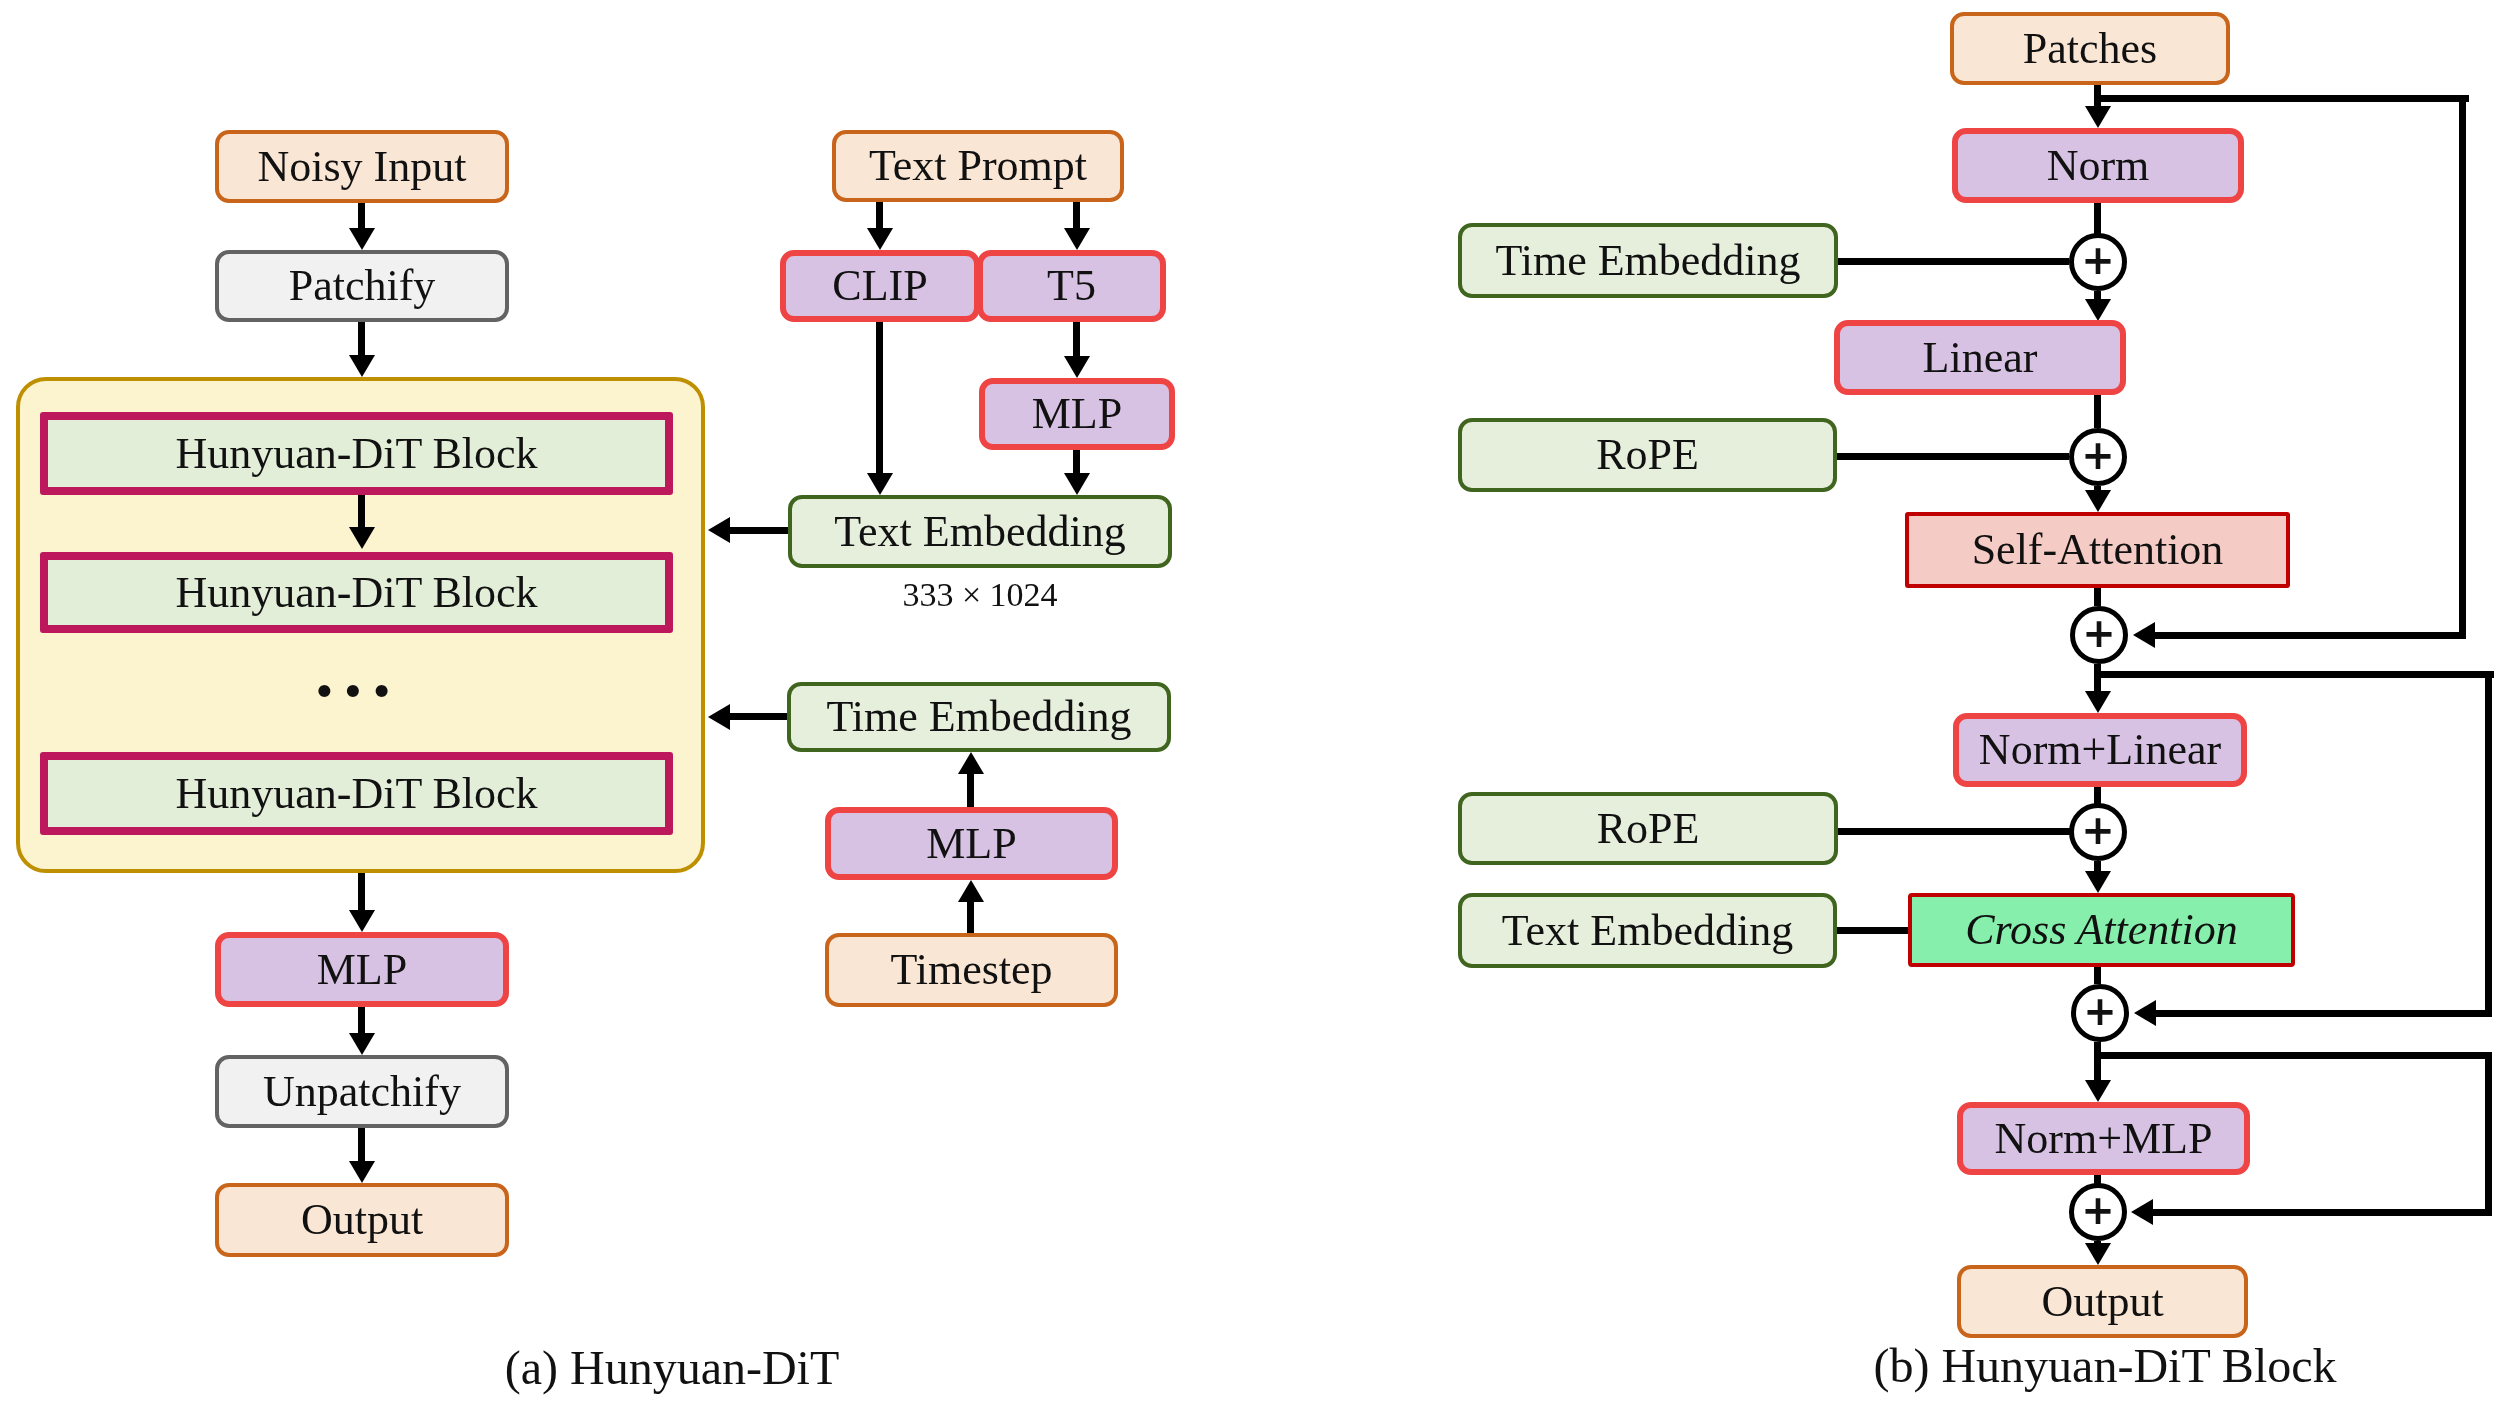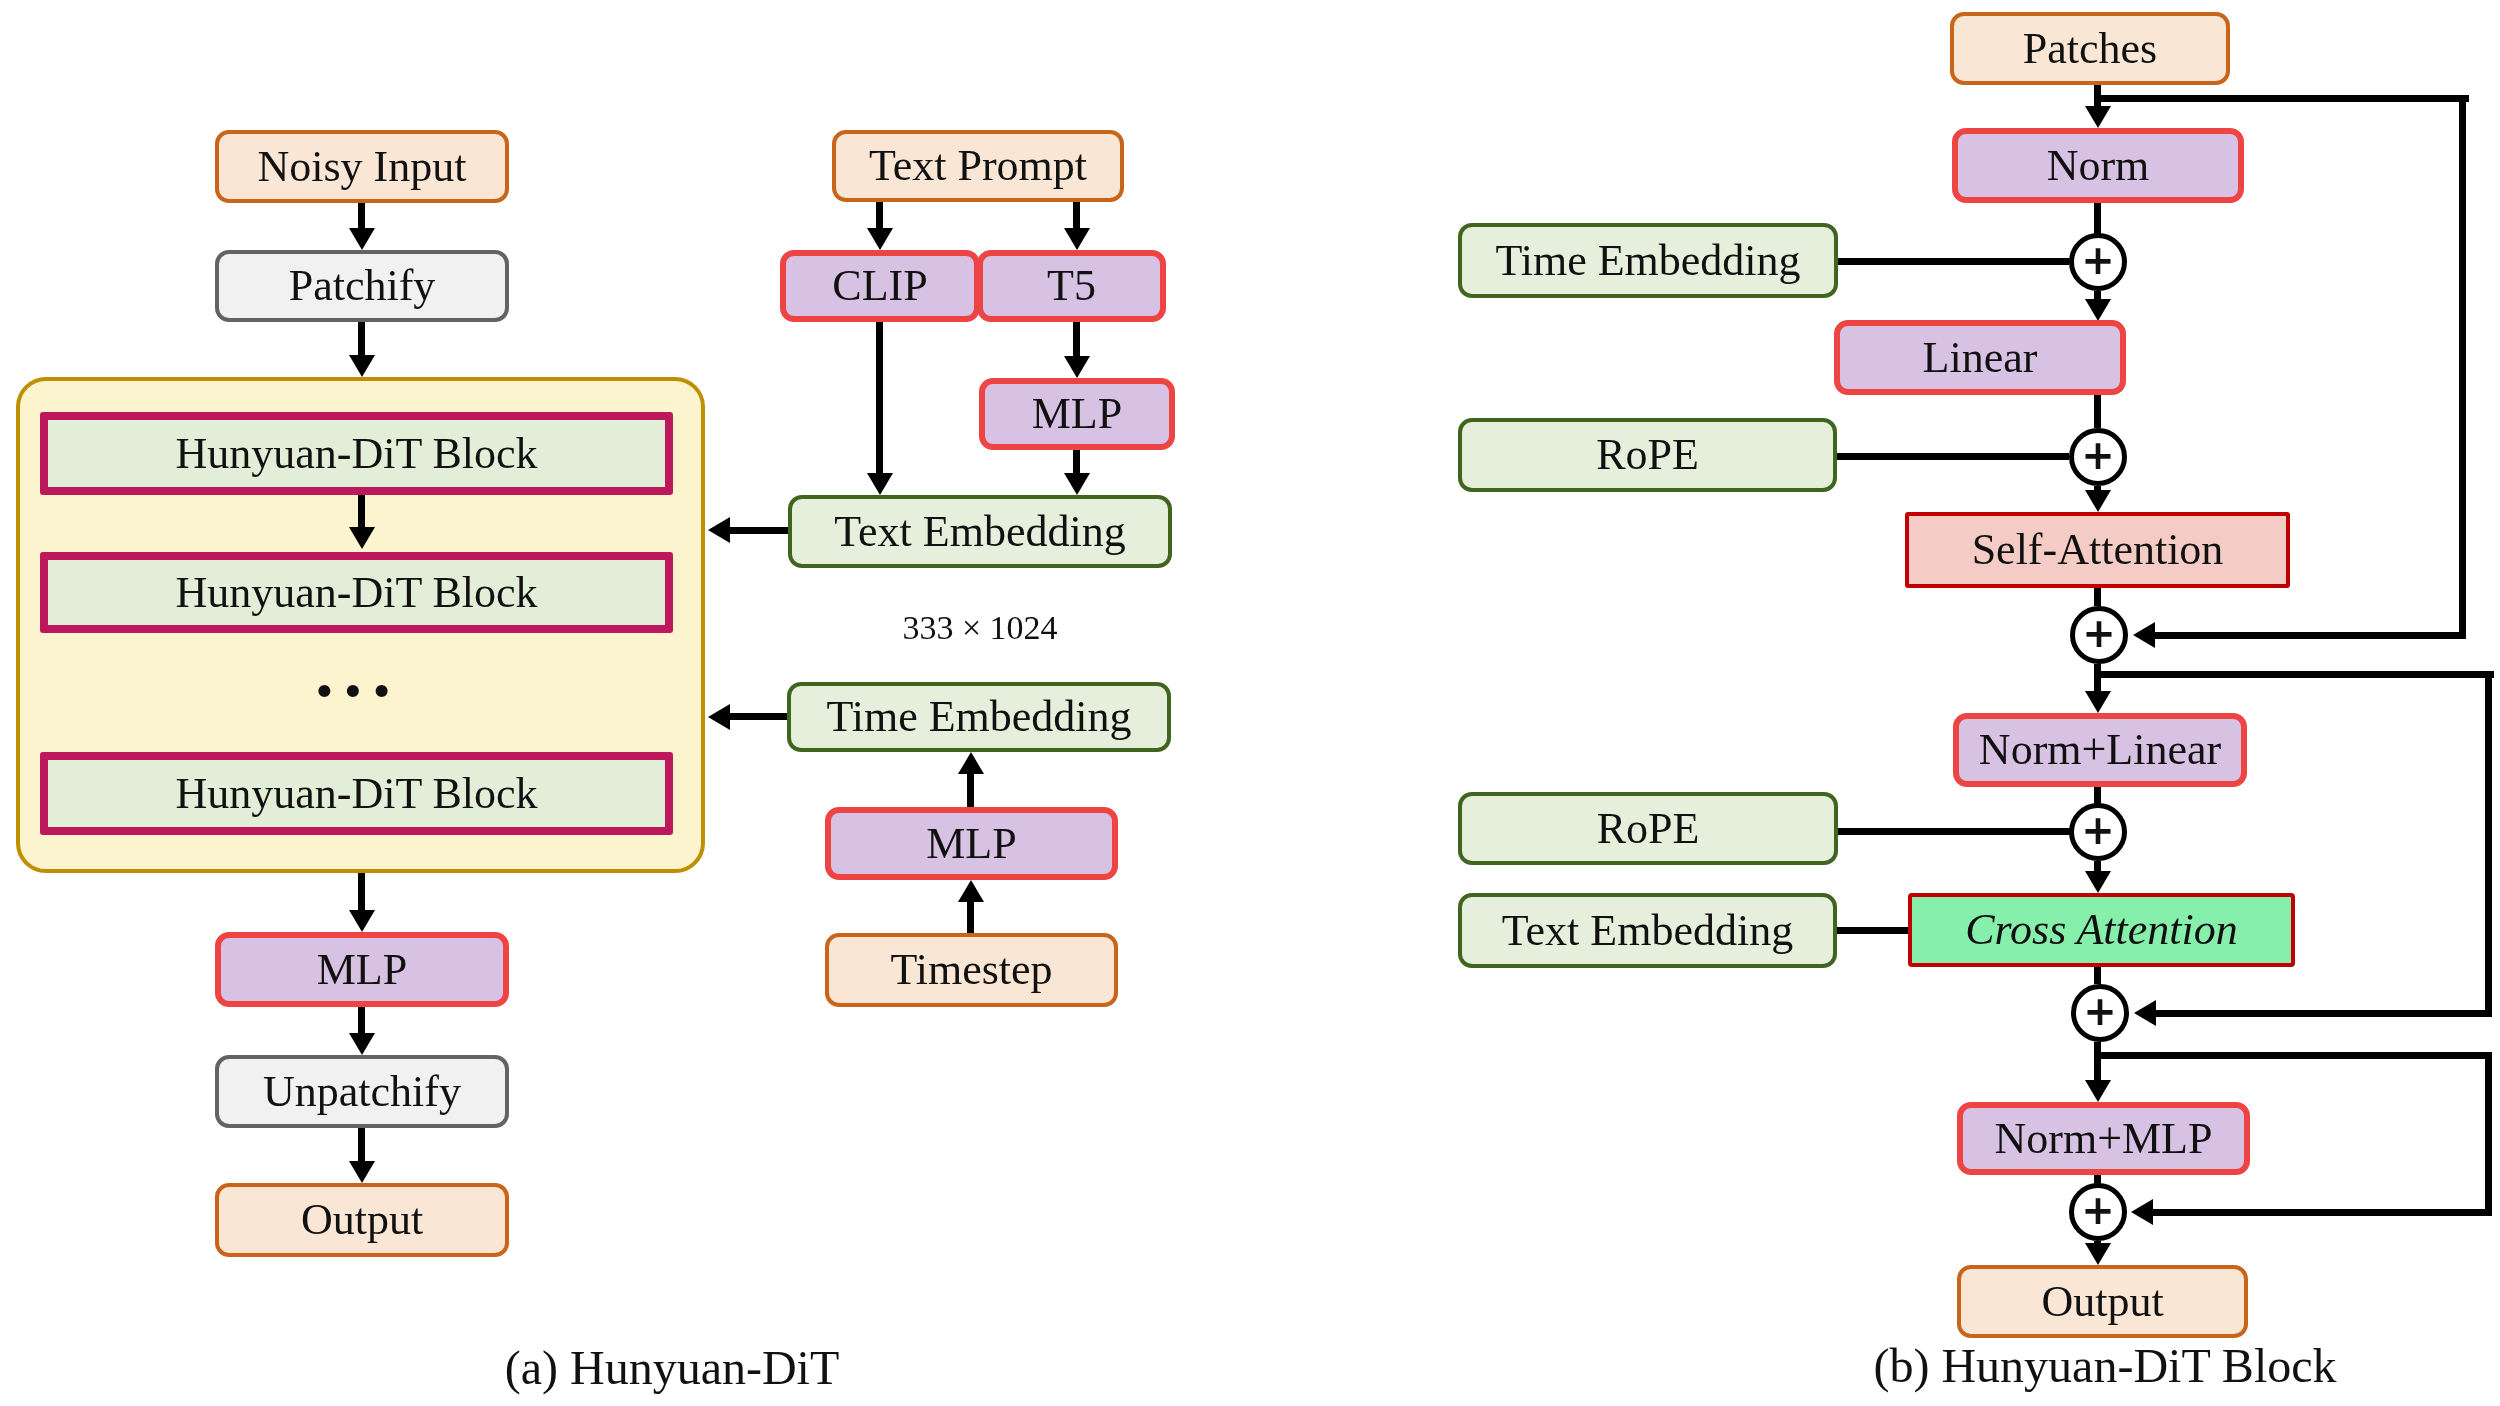--- a/index.html
+++ b/index.html
@@ -69,21 +69,21 @@
     <div class="box purple" style="left:780px;top:250px;width:200px;height:72px;">CLIP</div>
     <div class="box purple" style="left:977px;top:250px;width:189px;height:72px;">T5</div>
     <div class="vline" style="left:1073px;top:322px;height:34px;"></div>
     <div class="ahd" style="left:1064px;top:356px;"></div>
     <div class="box purple" style="left:979px;top:378px;width:196px;height:72px;">MLP</div>
     <div class="vline" style="left:876px;top:322px;height:151px;"></div>
     <div class="ahd" style="left:867px;top:473px;"></div>
     <div class="vline" style="left:1073px;top:450px;height:23px;"></div>
     <div class="ahd" style="left:1064px;top:473px;"></div>
     <div class="box green" style="left:788px;top:495px;width:384px;height:73px;">Text Embedding</div>
-    <div class="dim" style="left:788px;top:576px;width:384px;margin-top:33px;">333 × 1024</div>
+    <div class="dim" style="left:788px;top:576px;width:384px;">333 × 1024</div>
     <div class="hline" style="left:730px;top:527px;width:58px;"></div>
     <div class="ahl" style="left:708px;top:517px;"></div>
 
     <div class="box green" style="left:787px;top:682px;width:384px;height:70px;">Time Embedding</div>
     <div class="hline" style="left:730px;top:713px;width:57px;"></div>
     <div class="ahl" style="left:708px;top:704px;"></div>
     <div class="vline" style="left:967px;top:774px;height:33px;"></div>
     <div class="ahu" style="left:958px;top:752px;"></div>
     <div class="box purple" style="left:825px;top:807px;width:293px;height:73px;">MLP</div>
     <div class="vline" style="left:967px;top:902px;height:31px;"></div>

